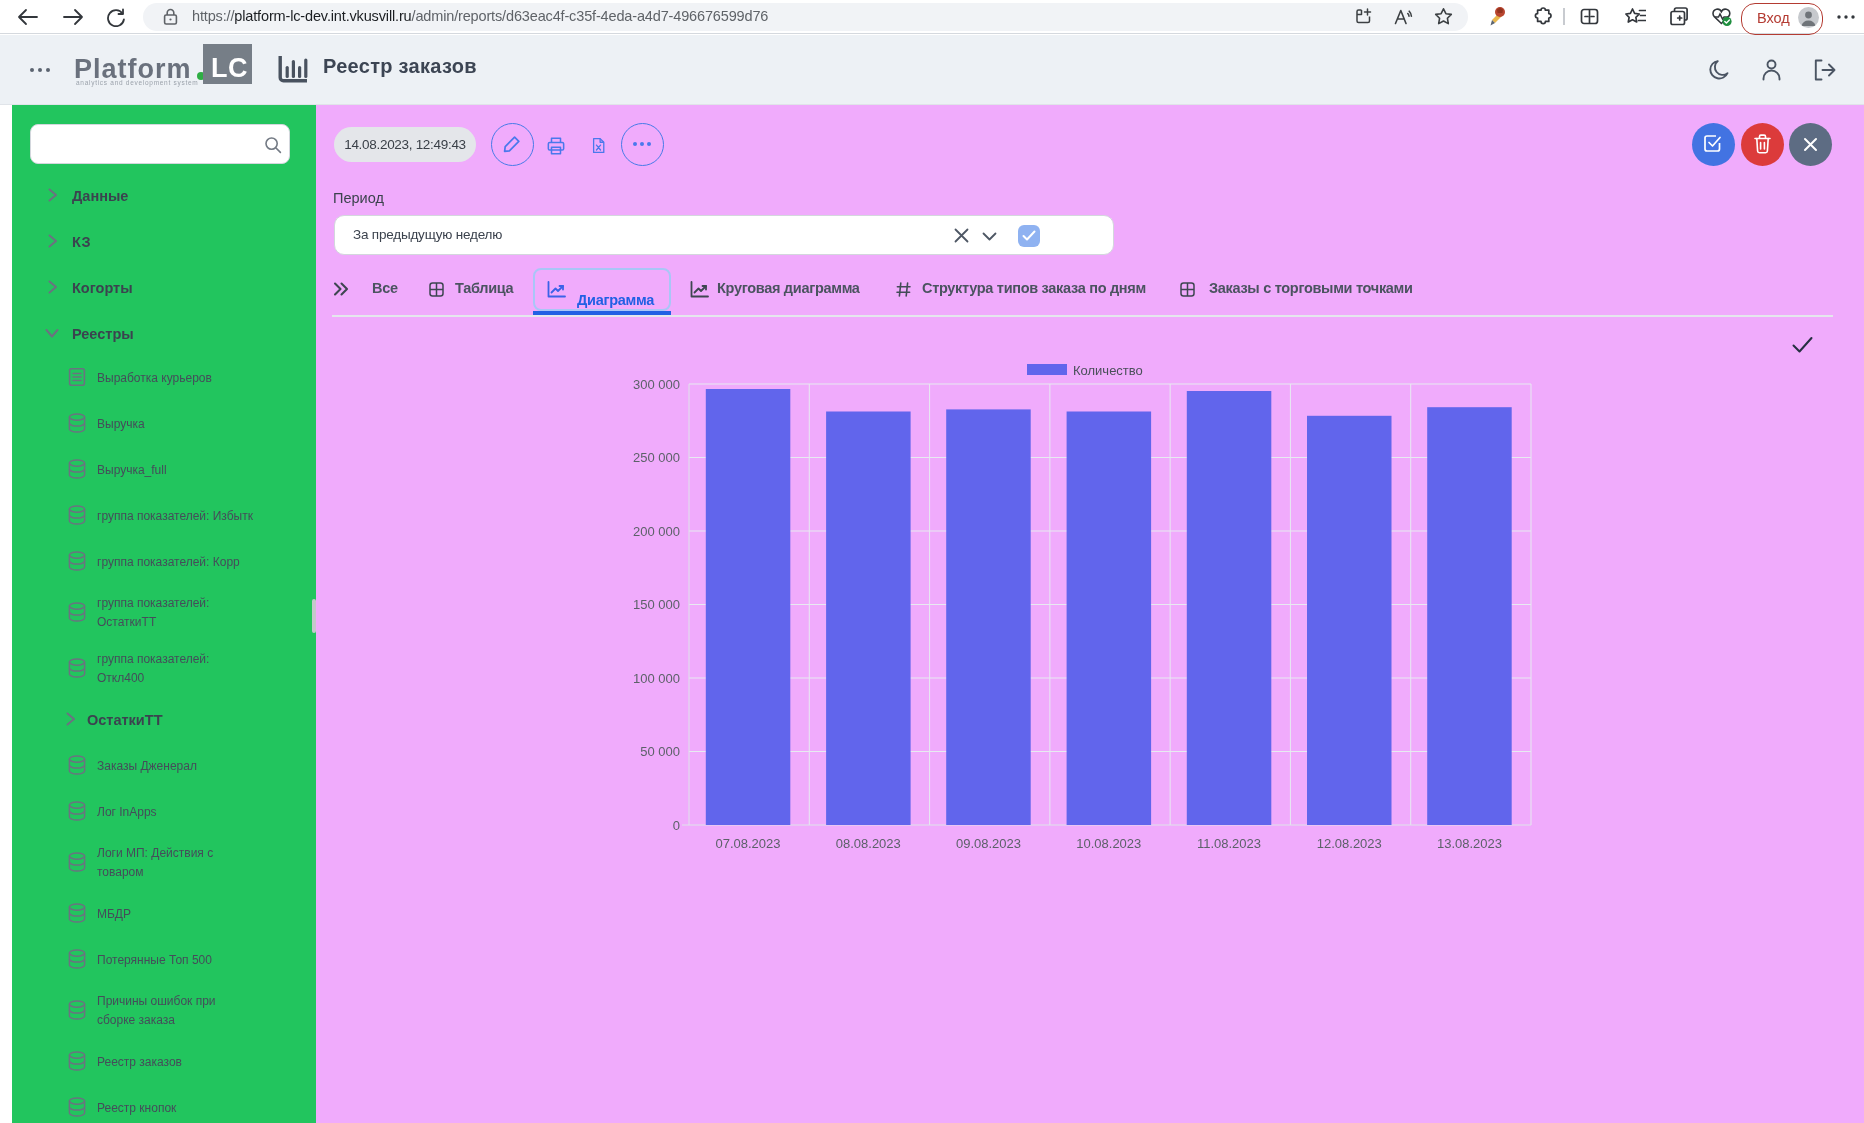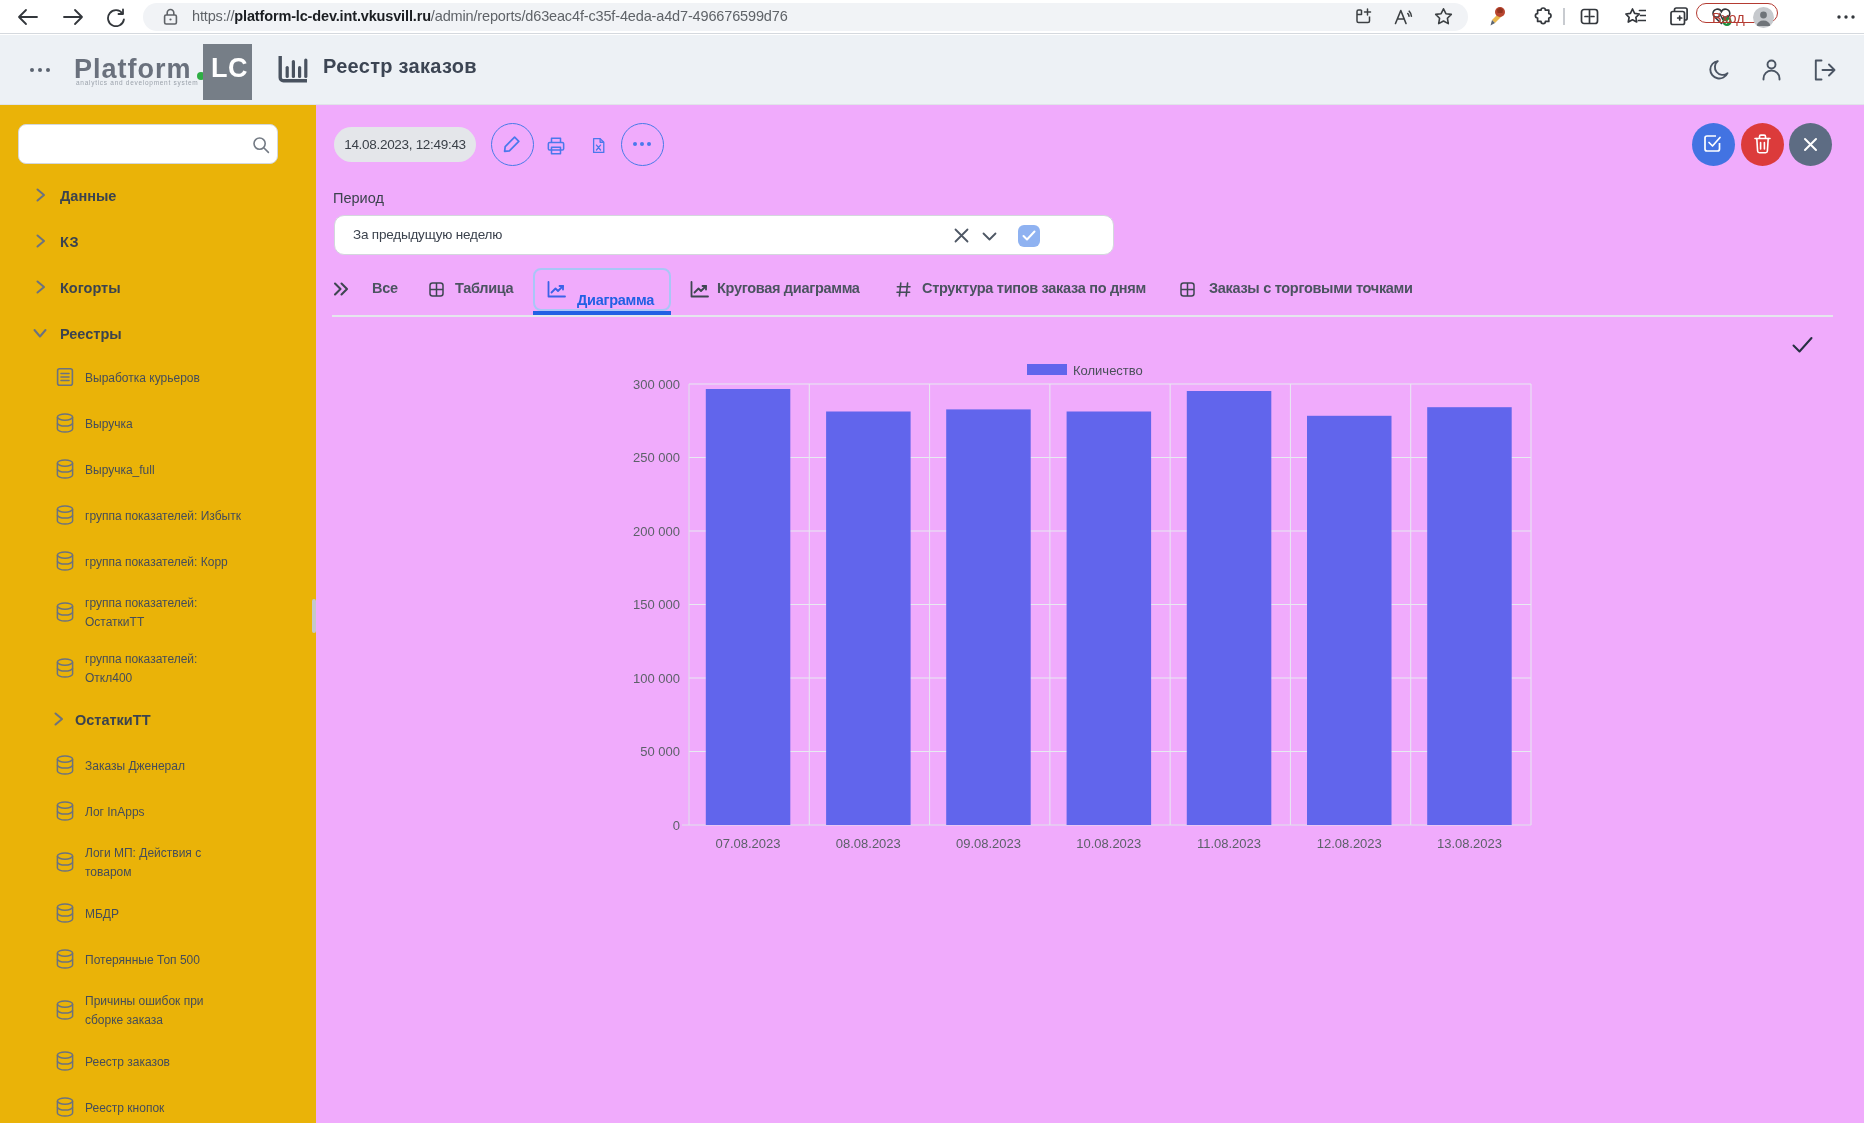--- a/index.html
+++ b/index.html
@@ -8,36 +8,36 @@
     font-family:"Liberation Sans", sans-serif; }
   .abs { position:absolute; }
   svg.abs { display:block; }
   
   #chrome { position:absolute; left:0; top:0; width:1864px; height:34px; background:#fff;
     border-bottom:1px solid #d5d9de; }
   #urlbar { position:absolute; left:143px; top:3px; width:1325px; height:28px;
     background:#f1f3f6; border-radius:14px; }
   #urltext { position:absolute; left:192px; top:8px; font-size:14.5px; color:#202124; white-space:nowrap; letter-spacing:-0.15px; }
   #urltext .dim { color:#5f6368; }
-  #vhod { position:absolute; left:1696px; top:3px; width:82px; height:20px; border:1.5px solid #b43b32;
+  #vhod { position:absolute; left:1741px; top:3px; width:82px; height:32px; border:1.5px solid #b43b32;
     border-radius:14px; }
   #vhod .t { position:absolute; left:15px; top:6px; font-size:14.5px; color:#b43b32; }
   #vhod .av { position:absolute; right:3px; top:3px; width:21px; height:21px; border-radius:50%; background:#c6c9cd; overflow:hidden; }
   
   #appbar { position:absolute; left:0; top:35px; width:1864px; height:70px; background:#edf1f5;
     border-bottom:1px solid #e0e4e9; }
   #logo-platform { position:absolute; left:74px; top:56px; font-size:27px; font-weight:bold; color:#6a717d;
     letter-spacing:1px; line-height:1; }
   #logo-sub { position:absolute; left:76px; top:78.5px; font-size:6.5px; color:#9ba2ab; letter-spacing:0.72px; white-space:nowrap; }
-  #logo-box { position:absolute; left:203px; top:44px; width:49px; height:56px; background:#767e87; }
+  #logo-box { position:absolute; left:203px; top:44px; width:49px; height:40px; background:#767e87; }
   #logo-box span { position:absolute; left:8px; top:11px; font-size:27px; font-weight:bold; color:#fff; letter-spacing:0.5px; line-height:1; }
   #logo-dot { position:absolute; left:197px; top:72px; width:8px; height:8px; border-radius:50%; background:#2fae44; }
   #page-title { position:absolute; left:323px; top:55px; font-size:20px; font-weight:bold; color:#3c4553; letter-spacing:0.3px; line-height:1.1; }
   
-  #sidebar { position:absolute; left:0; top:105px; width:316px; height:1018px; background:#eab308; }
+  #sidebar { position:absolute; left:12px; top:105px; width:316px; height:1018px; background:#22c55e; }
   #search { position:absolute; left:18px; top:19px; width:260px; height:40px;
     border:1px solid #d3d7dd; border-radius:8px; background:#fff; }
   .titem { position:absolute; font-size:12px; color:#454d5a; line-height:19px; letter-spacing:0; }
   .titem.grp { font-weight:bold; color:#3b434f; font-size:14.5px; }
   #sscroll { position:absolute; left:312px; top:599px; width:4px; height:34px; background:#c5c8cc; border-radius:2px; }
   .trow { position:absolute; transform:translateY(-50%); }
   .arr { position:absolute; transform:translateY(-50%); }
   
   #content { position:absolute; left:316px; top:105px; width:1548px; height:1018px; background:#f0abfc; }
   #chip { position:absolute; left:18px; top:22px; width:142px; height:35px; background:#e4e6ea;
@@ -68,21 +68,21 @@
 </svg>
 <svg class="abs" style="left:106px;top:7px" width="20" height="20" viewBox="0 0 20 20" fill="none" stroke="#33373c" stroke-width="1.8" stroke-linecap="round">
   <path d="M16.5 6.5 A8 8 0 1 0 17.9 12.5"></path>
   <path d="M17 2.5 V7 H12.5" stroke-linejoin="round"></path>
 </svg>
 <svg class="abs" style="left:163px;top:8px" width="15" height="18" viewBox="0 0 15 18" fill="none" stroke="#5f6368" stroke-width="1.6">
   <rect x="1.6" y="7" width="11.8" height="9" rx="1.5"></rect>
   <path d="M4.2 7 V4.8 a3.3 3.3 0 0 1 6.6 0 V7"></path>
   <circle cx="7.5" cy="11.5" r="1.1" fill="#5f6368" stroke="none"></circle>
 </svg>
-<div id="urltext"><span class="dim">https://</span><b style="font-weight:bold;color:#1b1e22">platform-lc-dev.int.vkusvill.ru</b><span class="dim">/admin/reports/d63eac4f-c35f-4eda-a4d7-496676599d76</span></div>
+<div id="urltext"><span class="dim">https://</span><b style="font-weight:normal;color:#1b1e22">platform-lc-dev.int.vkusvill.ru</b><span class="dim">/admin/reports/d63eac4f-c35f-4eda-a4d7-496676599d76</span></div>
 
 <svg class="abs" style="left:1355px;top:8px" width="17" height="17" viewBox="0 0 17 17" fill="none" stroke="#3c4043" stroke-width="1.5" stroke-linejoin="round">
   <path d="M2 6.5 V3.5 a1.5 1.5 0 0 1 1.5-1.5 H6.5 M2 6.5 h4.5 V2 M2 6.5 V13 a1.5 1.5 0 0 0 1.5 1.5 h9.5 a1.5 1.5 0 0 0 1.5-1.5 V8.5"></path>
   <path d="M12.5 1 v6 M9.5 4 h6" stroke-linecap="round"></path>
 </svg>
 <svg class="abs" style="left:1394px;top:8px" width="20" height="18" viewBox="0 0 20 18" fill="none" stroke="#3c4043" stroke-width="1.6" stroke-linecap="round" stroke-linejoin="round">
   <path d="M1.5 15.5 L6.8 2.5 L12 15.5 M3.3 11 h7"></path>
   <path d="M15.2 3.2 a7.5 7.5 0 0 1 2.2 5.1 M13.8 5.5 a4 4 0 0 1 1.2 2.8"></path>
 </svg>
 <svg class="abs" style="left:1434px;top:7px" width="19" height="19" viewBox="0 0 19 19" fill="none" stroke="#3c4043" stroke-width="1.6" stroke-linejoin="round">

